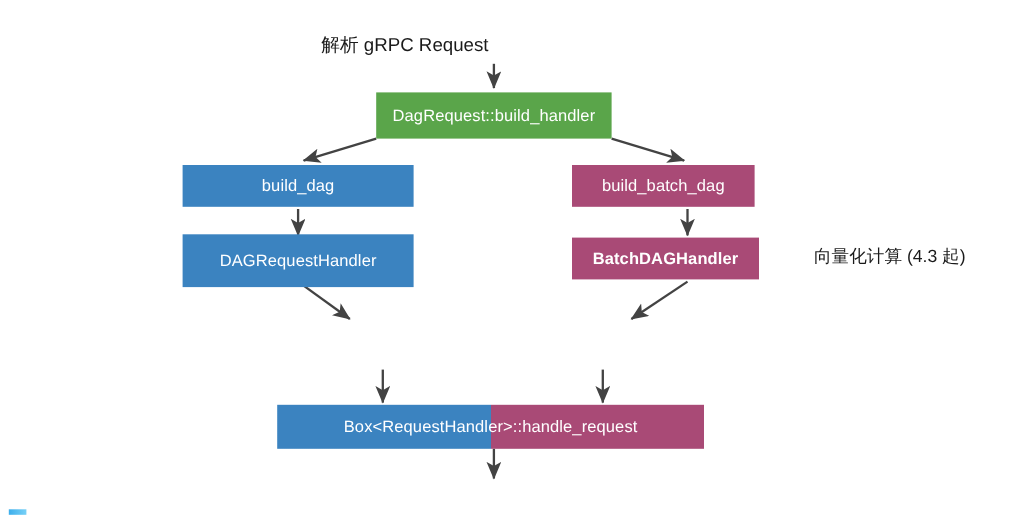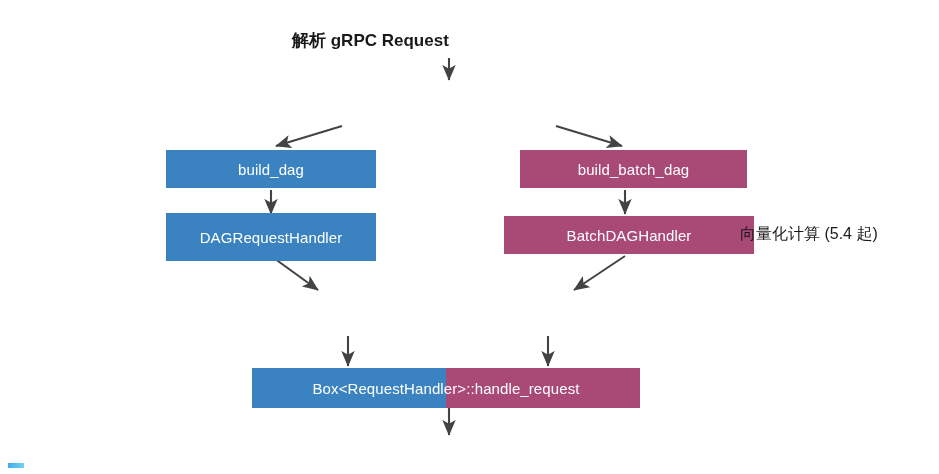--- a/index.html
+++ b/index.html
@@ -44,21 +44,21 @@
   .node.pink   { background: #a94a76; }
   .node.split  { color: #ffffff; }
 
   .label {
     position: absolute;
     color: #1a1a1a;
     font-size: 16px;
     line-height: 22px;
     white-space: nowrap;
   }
-  .label.big { font-size: 17px; font-weight: bold; }
+  .label.big { font-size: 17px; }
 
   .artifact {
     position: absolute;
     left: 8px;
     top: 463px;
     width: 16px;
     height: 5px;
     background: linear-gradient(90deg, #1ba0e8, #5fc8f5);
     opacity: 0.85;
   }
@@ -93,31 +93,32 @@
       <path d="M348,336 L348,366"></path>
 
       <path d="M548,336 L548,366"></path>
 
       <path d="M449,408 L449,435"></path>
     </g>
   </svg>
 
   <div class="label big" style="left:292px; top:30px;">解析 gRPC Request</div>
 
+  <div class="node green" style="left:342px; top:84px; width:214px; height:42px;">DagRequest::build_handler</div>
 
   <div class="node blue" style="left:166px; top:150px; width:210px; height:38px;">build_dag</div>
 
-  <div class="node pink" style="left:520px; top:150px; width:227px; height:38px;">build_batch_dag</div>
+  <div class="node pink" style="left:520px; top:150px; width:166px; height:38px;">build_batch_dag</div>
 
 
   <div class="node blue" style="left:166px; top:213px; width:210px; height:48px;">DAGRequestHandler</div>
 
-  <div class="node pink" style="left:504px; top:216px; width:250px; height:38px;">BatchDAGHandler</div>
+  <div class="node pink" style="left:520px; top:216px; width:170px; height:38px;font-weight:bold;">BatchDAGHandler</div>
 
-  <div class="label" style="left:740px; top:223px;">向量化计算 (5.4 起)</div>
+  <div class="label" style="left:740px; top:223px;">向量化计算 (4.3 起)</div>
 
 
   <div class="node split" style="left:252px; top:368px; width:388px; height:40px;
               background:linear-gradient(90deg,#3b83c0 0%,#3b83c0 50%,#a94a76 50%,#a94a76 100%);">Box&lt;RequestHandler&gt;::handle_request</div>
 
 
   <div class="artifact"></div>
 
 </div>
 

